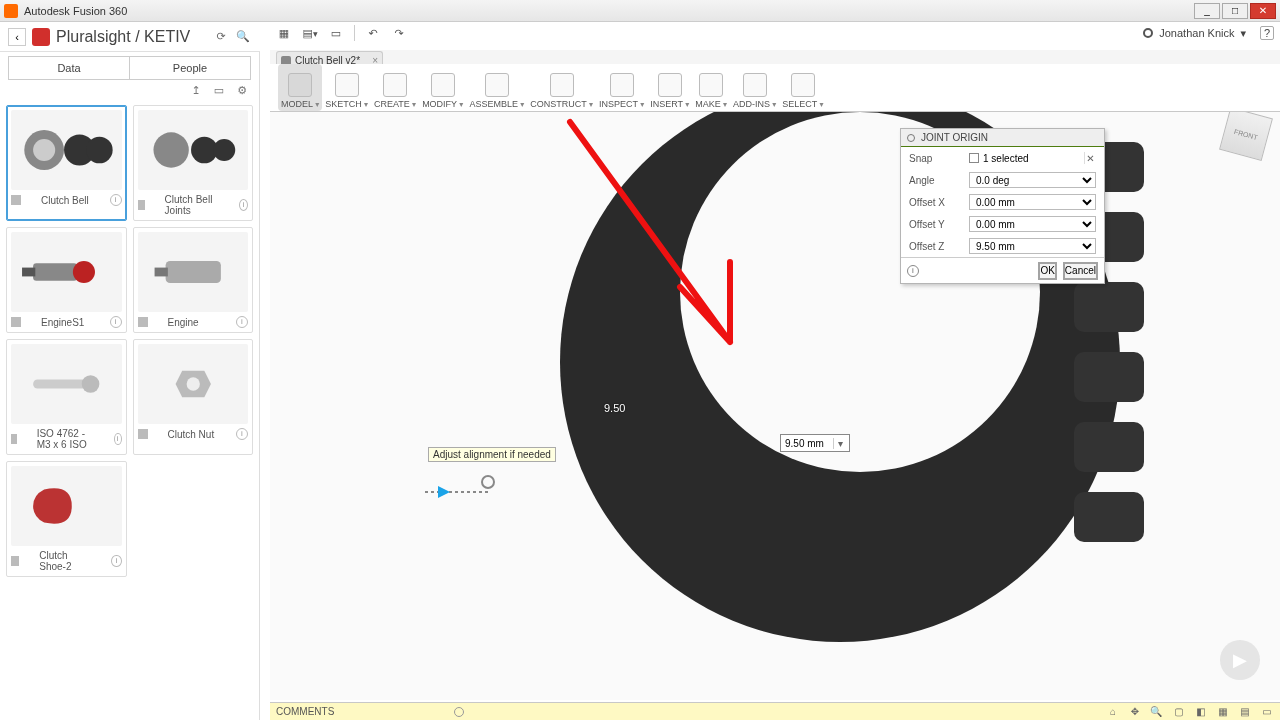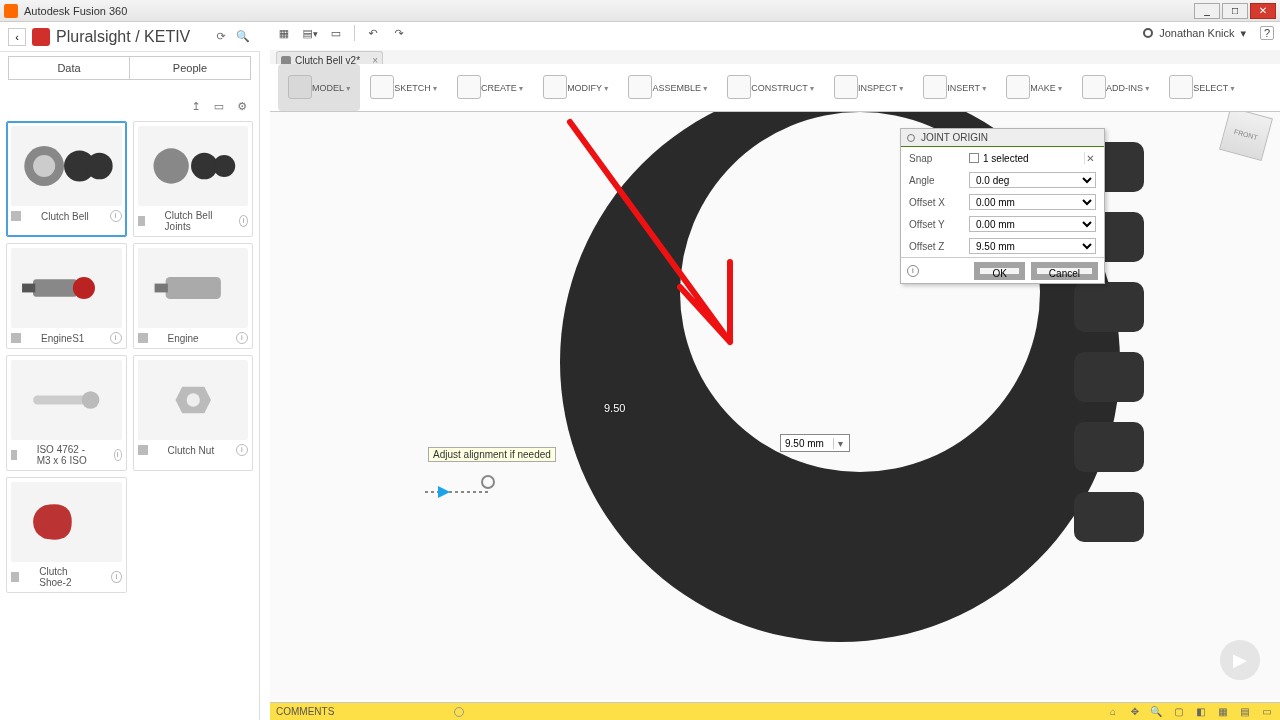--- a/index.html
+++ b/index.html
@@ -27,29 +27,29 @@
 .qat .dot { width:10px;height:10px;border-radius:50%;border:2px solid #555; }
 
 
 .tabs { position:absolute; top:50px; left:270px; right:0; height:20px; background:#f5f5f5; display:flex; align-items:flex-end; padding-left:6px; border-bottom:1px solid #ccc; }
 .doc-tab { height:18px; padding:0 22px 0 18px; background:#e9e9e9; border:1px solid #ccc; border-bottom:none; border-radius:3px 3px 0 0; font-size:10px; color:#333; display:flex; align-items:center; position:relative; }
 .doc-tab .ticn { width:10px;height:10px;background:#888;border-radius:2px;position:absolute;left:4px; }
 .doc-tab .tclose { position:absolute; right:4px; color:#888; font-size:10px; }
 
 
 .ribbon { position:absolute; top:64px; left:270px; right:0; height:48px; background:#fff; border-bottom:1px solid #c8c8c8; display:flex; padding:0 8px; }
-.rbtn { display:flex; flex-direction:row; align-items:center; justify-content:flex-end; padding:2px 10px; font-size:9px; color:#555; }
+.rbtn { display:flex; flex-direction:column; align-items:center; justify-content:flex-end; padding:2px 3px; font-size:9px; color:#555; }
 .rbtn .ri { width:24px; height:24px; border:1px solid #bcbcbc; border-radius:3px; background:#f9f9f9; margin-bottom:2px; }
 .rbtn.model { background:#e0e0e0; border-radius:4px; }
 .rbtn.model .ri { background:#d8d8d8; }
 .rbtn .lbl::after { content:" ▾"; font-size:8px; color:#888; }
 
 
 .datapanel { position:absolute; top:52px; left:0; width:260px; bottom:0; border-right:1px solid #ddd; background:#fff; }
-.dp-tabs { display:flex; height:24px; margin:4px 8px 16px; }
+.dp-tabs { display:flex; height:24px; margin:4px 8px 0; }
 .dp-tab { flex:1; text-align:center; line-height:22px; border:1px solid #ccc; font-size:11px; color:#444; }
 .dp-tab.active { background:#fff; }
 .dp-tab + .dp-tab { border-left:none; }
 .dp-tools { text-align:right; padding:4px 12px; color:#777; }
 .dp-tools span { margin-left:10px; display:inline-block; }
 .thumbs { padding:4px 6px; display:grid; grid-template-columns:1fr 1fr; gap:6px 6px; }
 .thumb { border:1px solid #ddd; border-radius:2px; padding:4px; display:flex; flex-direction:column; }
 .thumb.selected { border-color:#48a0dc; box-shadow:0 0 0 1px #48a0dc inset; }
 .thumb .timg { height:80px; background:#f4f4f4; border-radius:2px; display:flex; align-items:center; justify-content:center; }
 .thumb .tfoot { display:flex; align-items:center; gap:20px; margin-top:4px; font-size:10px; color:#555; }
@@ -91,24 +91,24 @@
 .dialog .row { display:flex; align-items:center; height:22px; padding:0 8px; }
 .dialog .row .k { width:60px; color:#555; }
 .dialog .row .v { flex:1; }
 .dialog select,.dialog input[type=text] { width:100%; height:16px; border:1px solid #bbb; font-size:10px; padding:0 2px; background:#fff; }
 .dialog .snapval { display:flex; align-items:center; gap:4px; }
 .dialog .snapval .cursor-i { width:10px;height:10px;border:1px solid #888; }
 .dialog .snapval .clr { width:12px;height:12px;display:flex;align-items:center;justify-content:center;color:#666;border-left:1px solid #ddd;margin-left:auto; }
 .dialog .dfoot { height:26px; border-top:1px solid #ccc; display:flex; align-items:center; padding:0 6px; gap:6px; }
 .dialog .dfoot .info-i { width:12px;height:12px;border:1px solid #888;border-radius:50%;text-align:center;line-height:10px;font-size:8px;color:#666; }
 .dialog .dfoot .sp { flex:1; }
-.dialog .dfoot button { height:18px; padding:0 12px; border:6px solid #a3a3a3; background:#f4f4f4; font-size:10px; }
-
-
-.comments { position:absolute; bottom:0; left:270px; right:0; height:18px; background:#fde047; border-top:1px solid #c8c8c8; display:flex; align-items:center; padding:0 6px; font-size:10px; color:#555; }
+.dialog .dfoot button { height:18px; padding:0 0; border:2px solid #a3a3a3; background:#f4f4f4; font-size:10px; }
+
+
+.comments { position:absolute; bottom:0; left:270px; right:0; height:18px; background:#fef9c3; border-top:1px solid #c8c8c8; display:flex; align-items:center; padding:0 6px; font-size:10px; color:#555; }
 .comments .pin { margin-left:120px; width:10px;height:10px;border:1px solid #999;border-radius:50%; }
 .comments .navicons { margin-left:auto; display:flex; gap:8px; color:#666; }
 .comments .navicons span { width:14px; text-align:center; }
 
 svg.thumb-svg { width:100%; height:100%; }
 </style>
 </head>
 <body>
 
 <div class="titlebar">

